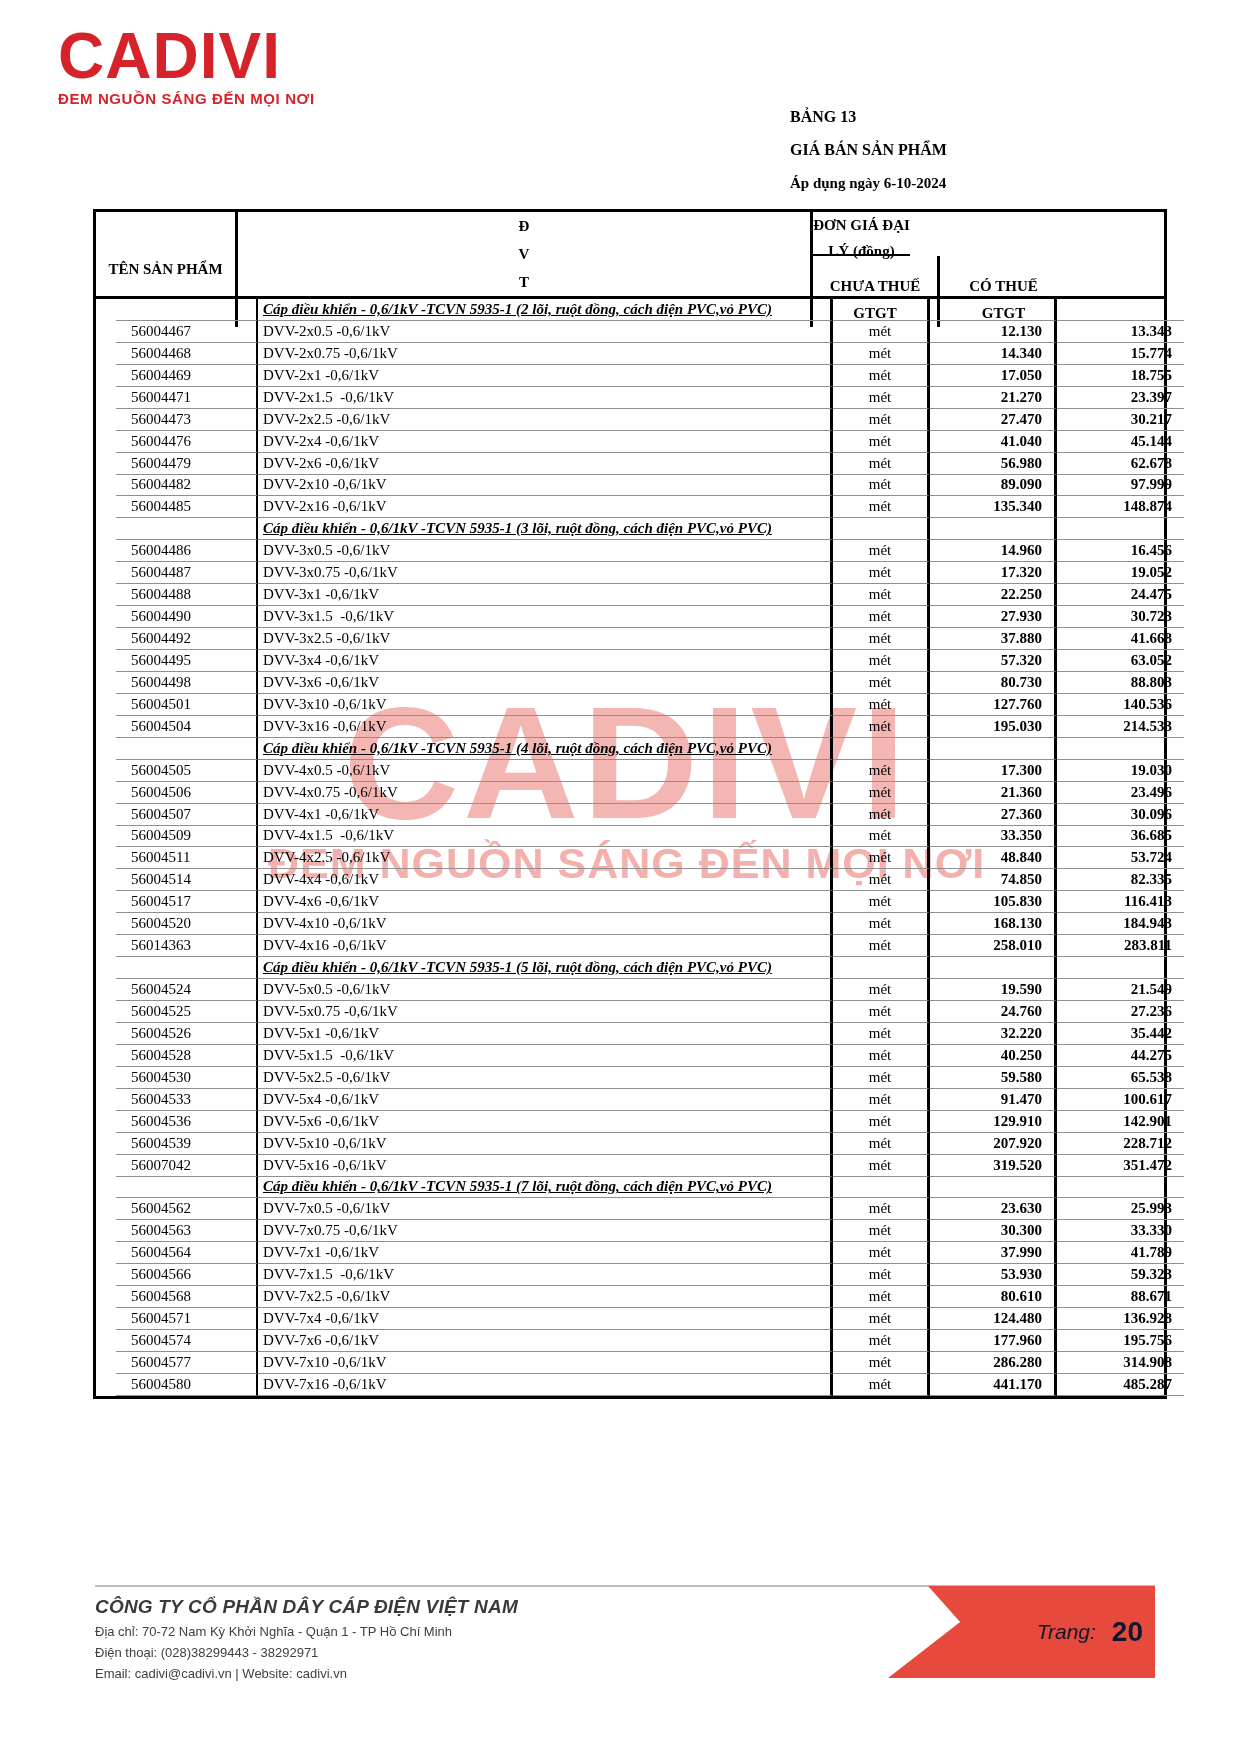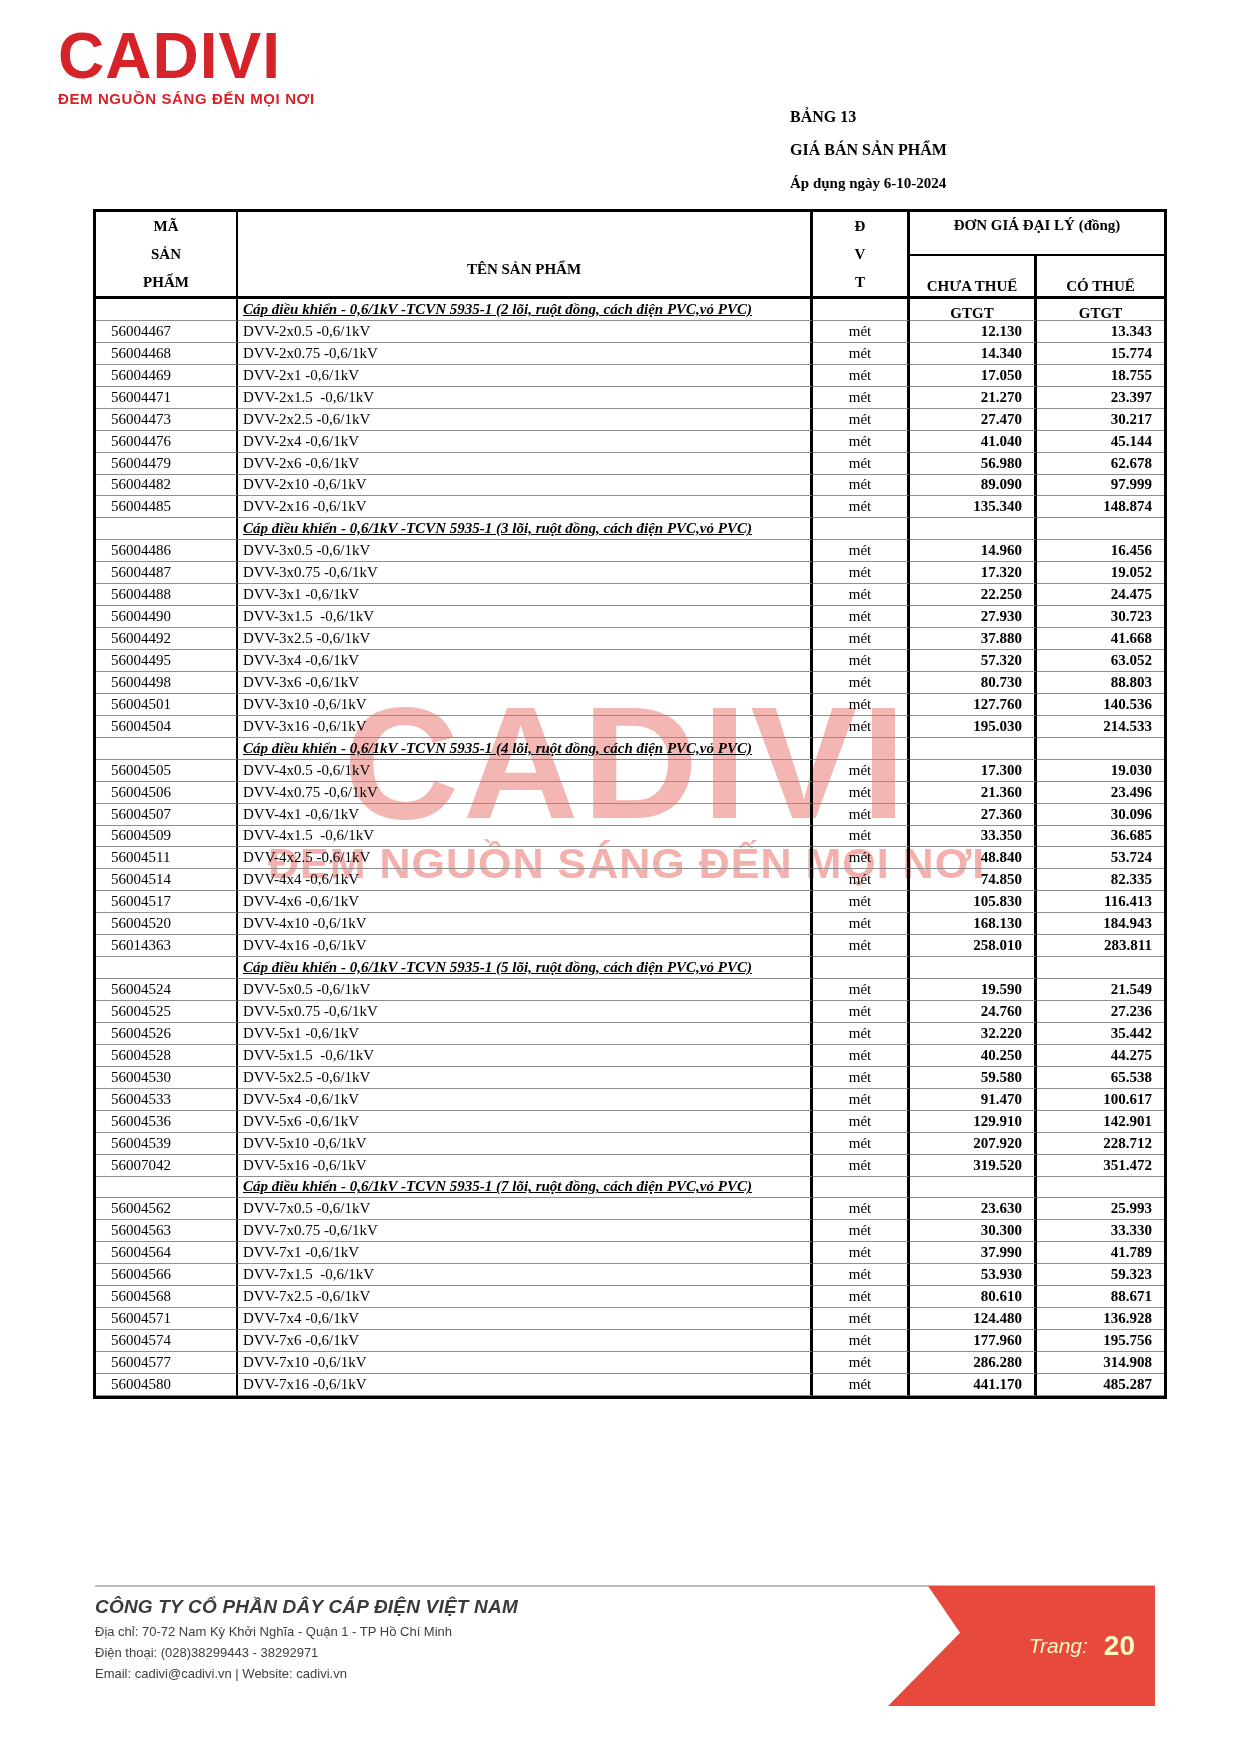--- a/index.html
+++ b/index.html
@@ -46,21 +46,21 @@
   }
   .th{font-weight:bold;font-size:15px;text-align:center;}
   .code-h{border-right:2px solid #000;white-space:pre-line;line-height:28px;}
   .name-h{border-right:3px solid #000;display:flex;align-items:center;justify-content:center;}
   .unit-h{border-right:3px solid #000;white-space:pre-line;line-height:28px;}
   .price-h{display:flex;flex-direction:column;}
   .price-group{height:44px;line-height:26px;border-bottom:2px solid #000;}
   .price-sub{flex:1;display:grid;grid-template-columns:127px 127px;}
   .price-sub .sub{white-space:pre-line;line-height:27px;padding-top:17px;}
   .price-sub .sub1{border-right:3px solid #000;}
-  .tbody{display:grid;grid-template-columns:142px 575px 97px 127px 127px;grid-auto-rows:21.94px;}
+  .tbody{display:grid;grid-template-columns:142px 575px 97px 127px 127px;grid-auto-rows:21.94px;margin-left:20px;}
   .tr{display:contents;}
   .td{
     border-bottom:1px solid #8f8f8f;font-size:15px;
     display:flex;align-items:center;white-space:pre;overflow:hidden;
   }
   .b2{border-right:2px solid #000;}
   .b3{border-right:3px solid #000;}
   .bl{border-right:none;}
   .td.code{padding-left:15px;}
   .td.name{padding-left:5px;}
@@ -71,25 +71,25 @@
   }
   
   .footer-line{position:absolute;left:95px;top:1585px;width:1060px;height:2px;background:#bdbdbd;}
   .company{
     position:absolute;left:95px;top:1596px;
     font-family:"Liberation Sans", sans-serif;color:#3a3a3a;
   }
   .company-name{font-size:19px;font-weight:bold;letter-spacing:0.2px;font-style:italic;}
   .company-row{font-size:13px;margin-top:6px;color:#404040;}
   .page-badge{
-    position:absolute;left:888px;top:1586px;width:267px;height:120px;
+    position:absolute;left:888px;top:1586px;width:267px;height:92px;
     background:#e74a3d;
     clip-path:polygon(15% 0%, 100% 0%, 100% 100%, 0% 100%, 27% 39%);
     display:flex;align-items:center;justify-content:flex-end;
-    padding-right:20px;color:#fef9c3;font-family:"Liberation Sans", sans-serif;
+    padding-right:12px;color:#0f172a;font-family:"Liberation Sans", sans-serif;
     z-index:2;
   }
   .page-badge .lbl{font-style:italic;font-size:21px;margin-right:16px;}
   .page-badge .num{font-weight:bold;font-size:28px;}
 </style>
 </head>
 <body>
 
 <div class="page">
 
@@ -104,23 +104,20 @@
     <div class="t3">Áp dụng ngày 6-10-2024</div>
   </div>
 
   <div class="watermark">
     <div class="wm-brand">CADIVI</div>
     <div class="wm-tagline">ĐEM NGUỒN SÁNG ĐẾN MỌI NƠI</div>
   </div>
 
   <div class="price-table">
     <div class="thead">
-      <div class="th code-h">MÃ
-SẢN
-PHẨM</div>
       <div class="th name-h">TÊN SẢN PHẨM</div>
       <div class="th unit-h">Đ
 V
 T</div>
       <div class="th price-h">
         <div class="price-group">ĐƠN GIÁ ĐẠI LÝ (đồng)</div>
         <div class="price-sub">
           <div class="sub sub1">CHƯA THUẾ
 GTGT</div>
           <div class="sub">CÓ THUẾ

